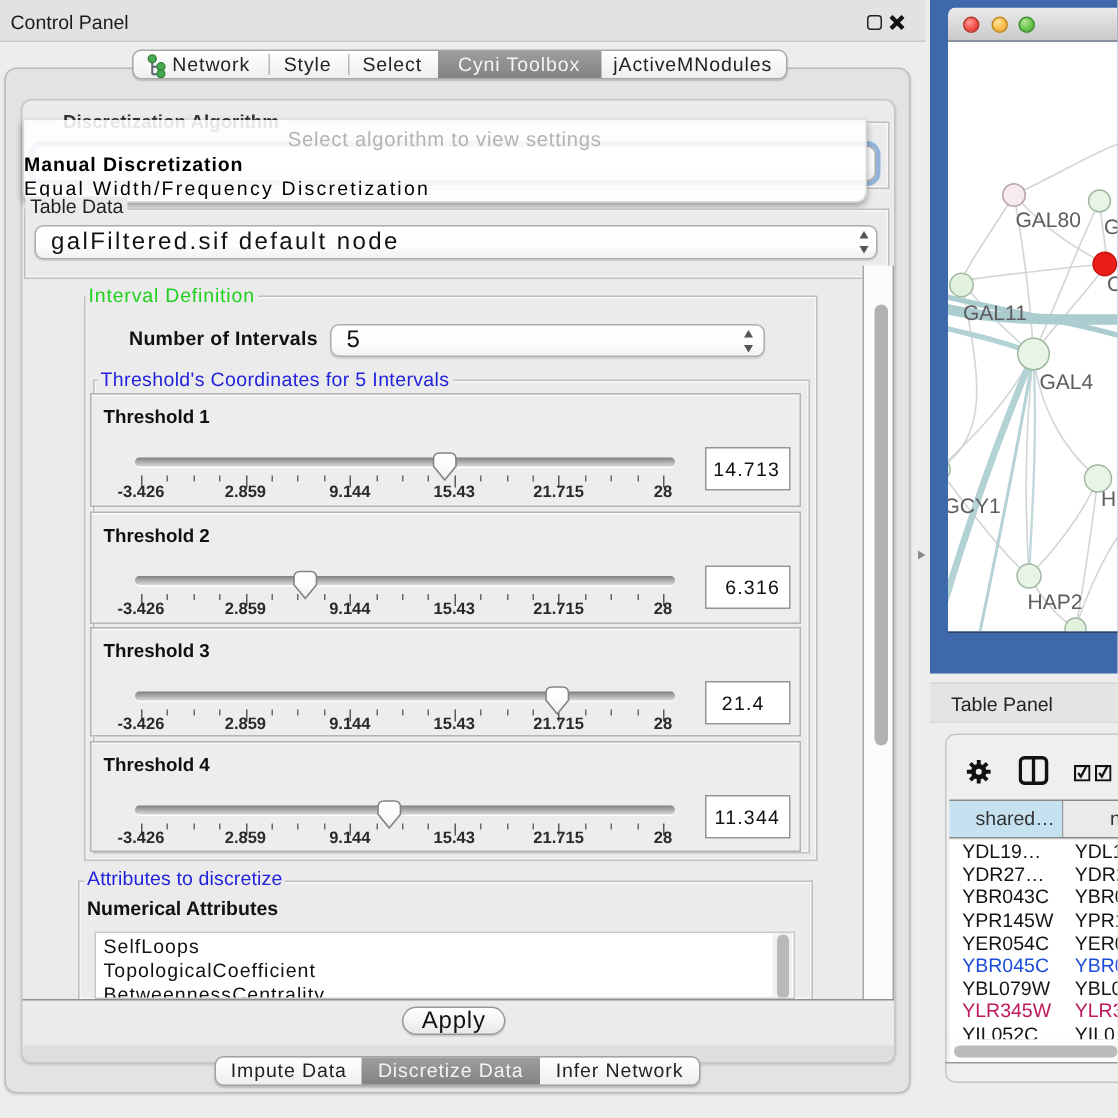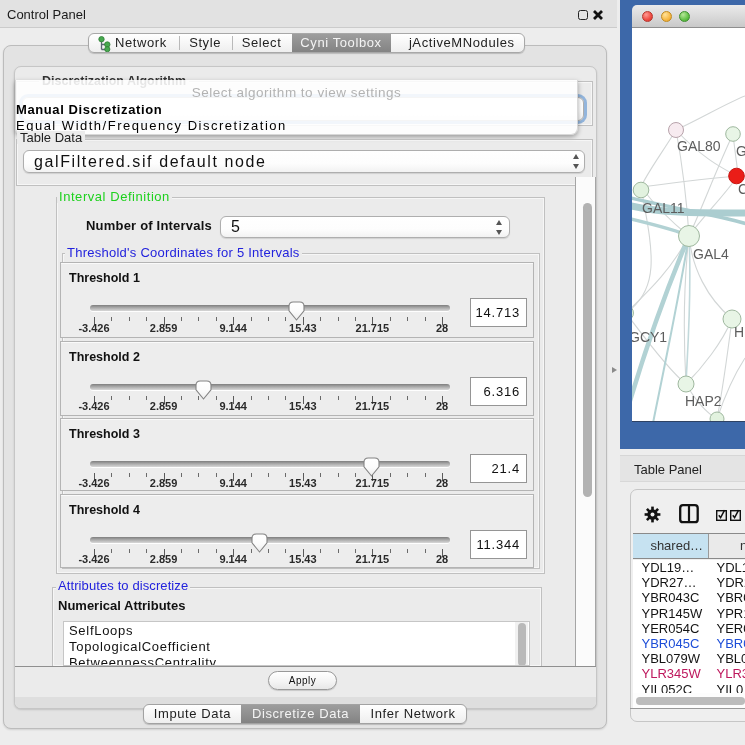--- a/index.html
+++ b/index.html
@@ -30,21 +30,21 @@
   <svg style="position:absolute;left:9px;top:2px" width="13" height="16" viewBox="0 0 13 16">
     <path d="M3.5,4 L3.5,13.5 M3.5,8.5 L8,8.5 M3.5,13.5 L8,13.5" stroke="#5a6472" stroke-width="1.3" fill="none"></path>
     <circle cx="3.5" cy="3.2" r="2.7" fill="#47a94f" stroke="#2f7d36" stroke-width="0.8"></circle>
     <circle cx="9.3" cy="8.5" r="2.7" fill="#47a94f" stroke="#2f7d36" stroke-width="0.8"></circle>
     <circle cx="9.3" cy="13.2" r="2.6" fill="#47a94f" stroke="#2f7d36" stroke-width="0.8"></circle>
   </svg>
   <div class="abs" style="left:89.7px;top:2px;bottom:2px;width:1px;background:#b9b9b9"></div>
   <div class="seg" style="left:89.7px;width:52.8px;line-height:18px">Style</div>
   <div class="abs" style="left:142.5px;top:2px;bottom:2px;width:1px;background:#b9b9b9"></div>
   <div class="seg" style="left:142.5px;width:60px;line-height:18px">Select</div>
-  <div class="seg" style="left:202.5px;width:99px;line-height:18px;background:linear-gradient(180deg,#9d9d9d,#838383);color:#f4f4f4">Cyni Toolbox</div>
+  <div class="seg" style="left:202.5px;width:109px;line-height:18px;background:linear-gradient(180deg,#9d9d9d,#838383);color:#f4f4f4">Cyni Toolbox</div>
   <div class="seg" style="left:308.6px;width:128.4px;line-height:18px;border-radius:0 6px 6px 0">jActiveMNodules</div>
 </div>
 
 <div class="abs" style="left:575px;top:177px;width:21px;height:489px;background:#fbfbfb;border-left:1px solid #a5a5a5;border-right:1px solid #a5a5a5;z-index:3"></div>
 <div class="abs" style="left:582.5px;top:203px;width:9px;height:294px;background:#b2b2b2;border-radius:4.5px;z-index:3"></div>
 
 <div class="etched" style="left:16px;top:80.5px;width:577px;height:45.5px"></div>
 <div class="gtitle" style="left:39px;top:74.5px;color:#333;font-weight:bold;font-size:12.5px">Discretization Algorithm</div>
 
 <div class="combo" style="left:22px;top:97px;width:562px;height:24px;box-shadow:0 0 0 3px rgba(125,168,216,.8)"></div>
@@ -188,21 +188,21 @@
     <svg style="position:absolute;left:301.5px;top:38px" width="17" height="20" viewBox="0 0 17 20">
 <defs>
         <linearGradient id="th310_38" x1="0" y1="0" x2="0" y2="1">
 <stop offset="0" stop-color="#ffffff"></stop>
           <stop offset="0.55" stop-color="#fbfbfb"></stop>
           <stop offset="1" stop-color="#ececec"></stop>
         </linearGradient>
       </defs>
 <path d="M1,5.2 Q1,1 5.2,1 L11.8,1 Q16,1 16,5.2 L16,9.8 L8.5,19 L1,9.8 Z" fill="url(#th310_38)" stroke="#838383" stroke-width="1.1"></path>
 </svg>
-    <div style="position:absolute;left:409px;top:35px;width:57px;height:29px;background:#fff;border:1px solid #959595;box-sizing:border-box;font-size:13px;line-height:27px;text-align:right;padding-right:6px;letter-spacing:0.8px;color:#111">21.4</div>
+    <div style="position:absolute;left:409px;top:35px;width:57px;height:29px;background:#fff;border:1px solid #959595;box-sizing:border-box;font-size:13px;line-height:27px;text-align:center;padding-right:6px;letter-spacing:0.8px;color:#111">21.4</div>
   </div>
 <div class="tblock" style="top:493.5px;height:74px">
     <div style="position:absolute;left:8px;top:8px;font-weight:bold;font-size:12.5px;color:#111">Threshold 4</div>
     <div style="position:absolute;left:29px;top:42px;width:360px;height:6px;border-radius:3px;background:linear-gradient(180deg,#7e7e7e,#a9a9a9 45%,#d8d8d8);box-shadow:0 1px 0 rgba(255,255,255,.9)"></div>
     <div style="position:absolute;left:33.0px;top:54px;width:1px;height:8px;background:#5a5a5a"></div>
     <div style="position:absolute;left:50.4px;top:54px;width:1px;height:4px;background:#6a6a6a"></div>
     <div style="position:absolute;left:67.8px;top:54px;width:1px;height:4px;background:#6a6a6a"></div>
     <div style="position:absolute;left:85.2px;top:54px;width:1px;height:4px;background:#6a6a6a"></div>
     <div style="position:absolute;left:102.6px;top:54px;width:1px;height:8px;background:#5a5a5a"></div>
     <div style="position:absolute;left:120.0px;top:54px;width:1px;height:4px;background:#6a6a6a"></div>
@@ -246,21 +246,21 @@
 <div class="abs" style="left:63px;top:621px;width:467px;height:44.5px;background:#fff;border:1px solid #c6c6c6;overflow:hidden">
   <div style="position:absolute;left:5px;top:0.5px;font-size:13px;letter-spacing:0.7px;color:#111">SelfLoops</div>
   <div style="position:absolute;left:5px;top:16.8px;font-size:13px;letter-spacing:0.7px;color:#111">TopologicalCoefficient</div>
   <div style="position:absolute;left:5px;top:33.2px;font-size:13px;letter-spacing:0.7px;color:#111">BetweennessCentrality</div>
   <div style="position:absolute;right:1px;top:0;width:13px;height:44px;background:#f1f1f1"></div>
   <div style="position:absolute;right:3px;top:0.5px;width:8.5px;height:43px;background:#b9b9b9;border-radius:4px"></div>
 </div>
 
 <div class="abs" style="left:15px;top:665.5px;width:581px;height:1.5px;background:#8f8f8f"></div>
 
-<div class="abs" style="left:268px;top:671px;width:69px;height:19px;background:linear-gradient(180deg,#ffffff,#f4f4f4 55%,#e8e8e8);border:1px solid #999;border-radius:10px;font-size:10px;letter-spacing:0.5px;color:#111;text-align:center;line-height:17px;box-shadow:0 1px 1px rgba(0,0,0,.15)">Apply</div>
+<div class="abs" style="left:268px;top:671px;width:69px;height:19px;background:linear-gradient(180deg,#ffffff,#f4f4f4 55%,#e8e8e8);border:1px solid #999;border-radius:10px;font-size:16px;letter-spacing:0.5px;color:#111;text-align:center;line-height:17px;box-shadow:0 1px 1px rgba(0,0,0,.15)">Apply</div>
 
 <div class="abs" style="left:143px;top:704px;width:324px;height:19.5px;background:linear-gradient(180deg,#ffffff,#f6f6f6 55%,#eee);border:1px solid #a2a2a2;border-radius:6px;box-shadow:0 1px 1px rgba(0,0,0,.18)">
   <div class="seg" style="left:0;width:97px;line-height:17.5px">Impute Data</div>
   <div class="seg" style="left:97px;width:119px;line-height:17.5px;background:linear-gradient(180deg,#9d9d9d,#838383);color:#f4f4f4">Discretize Data</div>
   <div class="seg" style="left:216px;width:106px;line-height:17.5px">Infer Network</div>
 </div>
 
 <div class="abs" style="left:612px;top:367px;width:0;height:0;border-top:3.5px solid transparent;border-bottom:3.5px solid transparent;border-left:5px solid #8a8a8a"></div>
 
 <div class="abs" style="left:620px;top:0;width:125px;height:449px;background:#3d68a9"></div>

